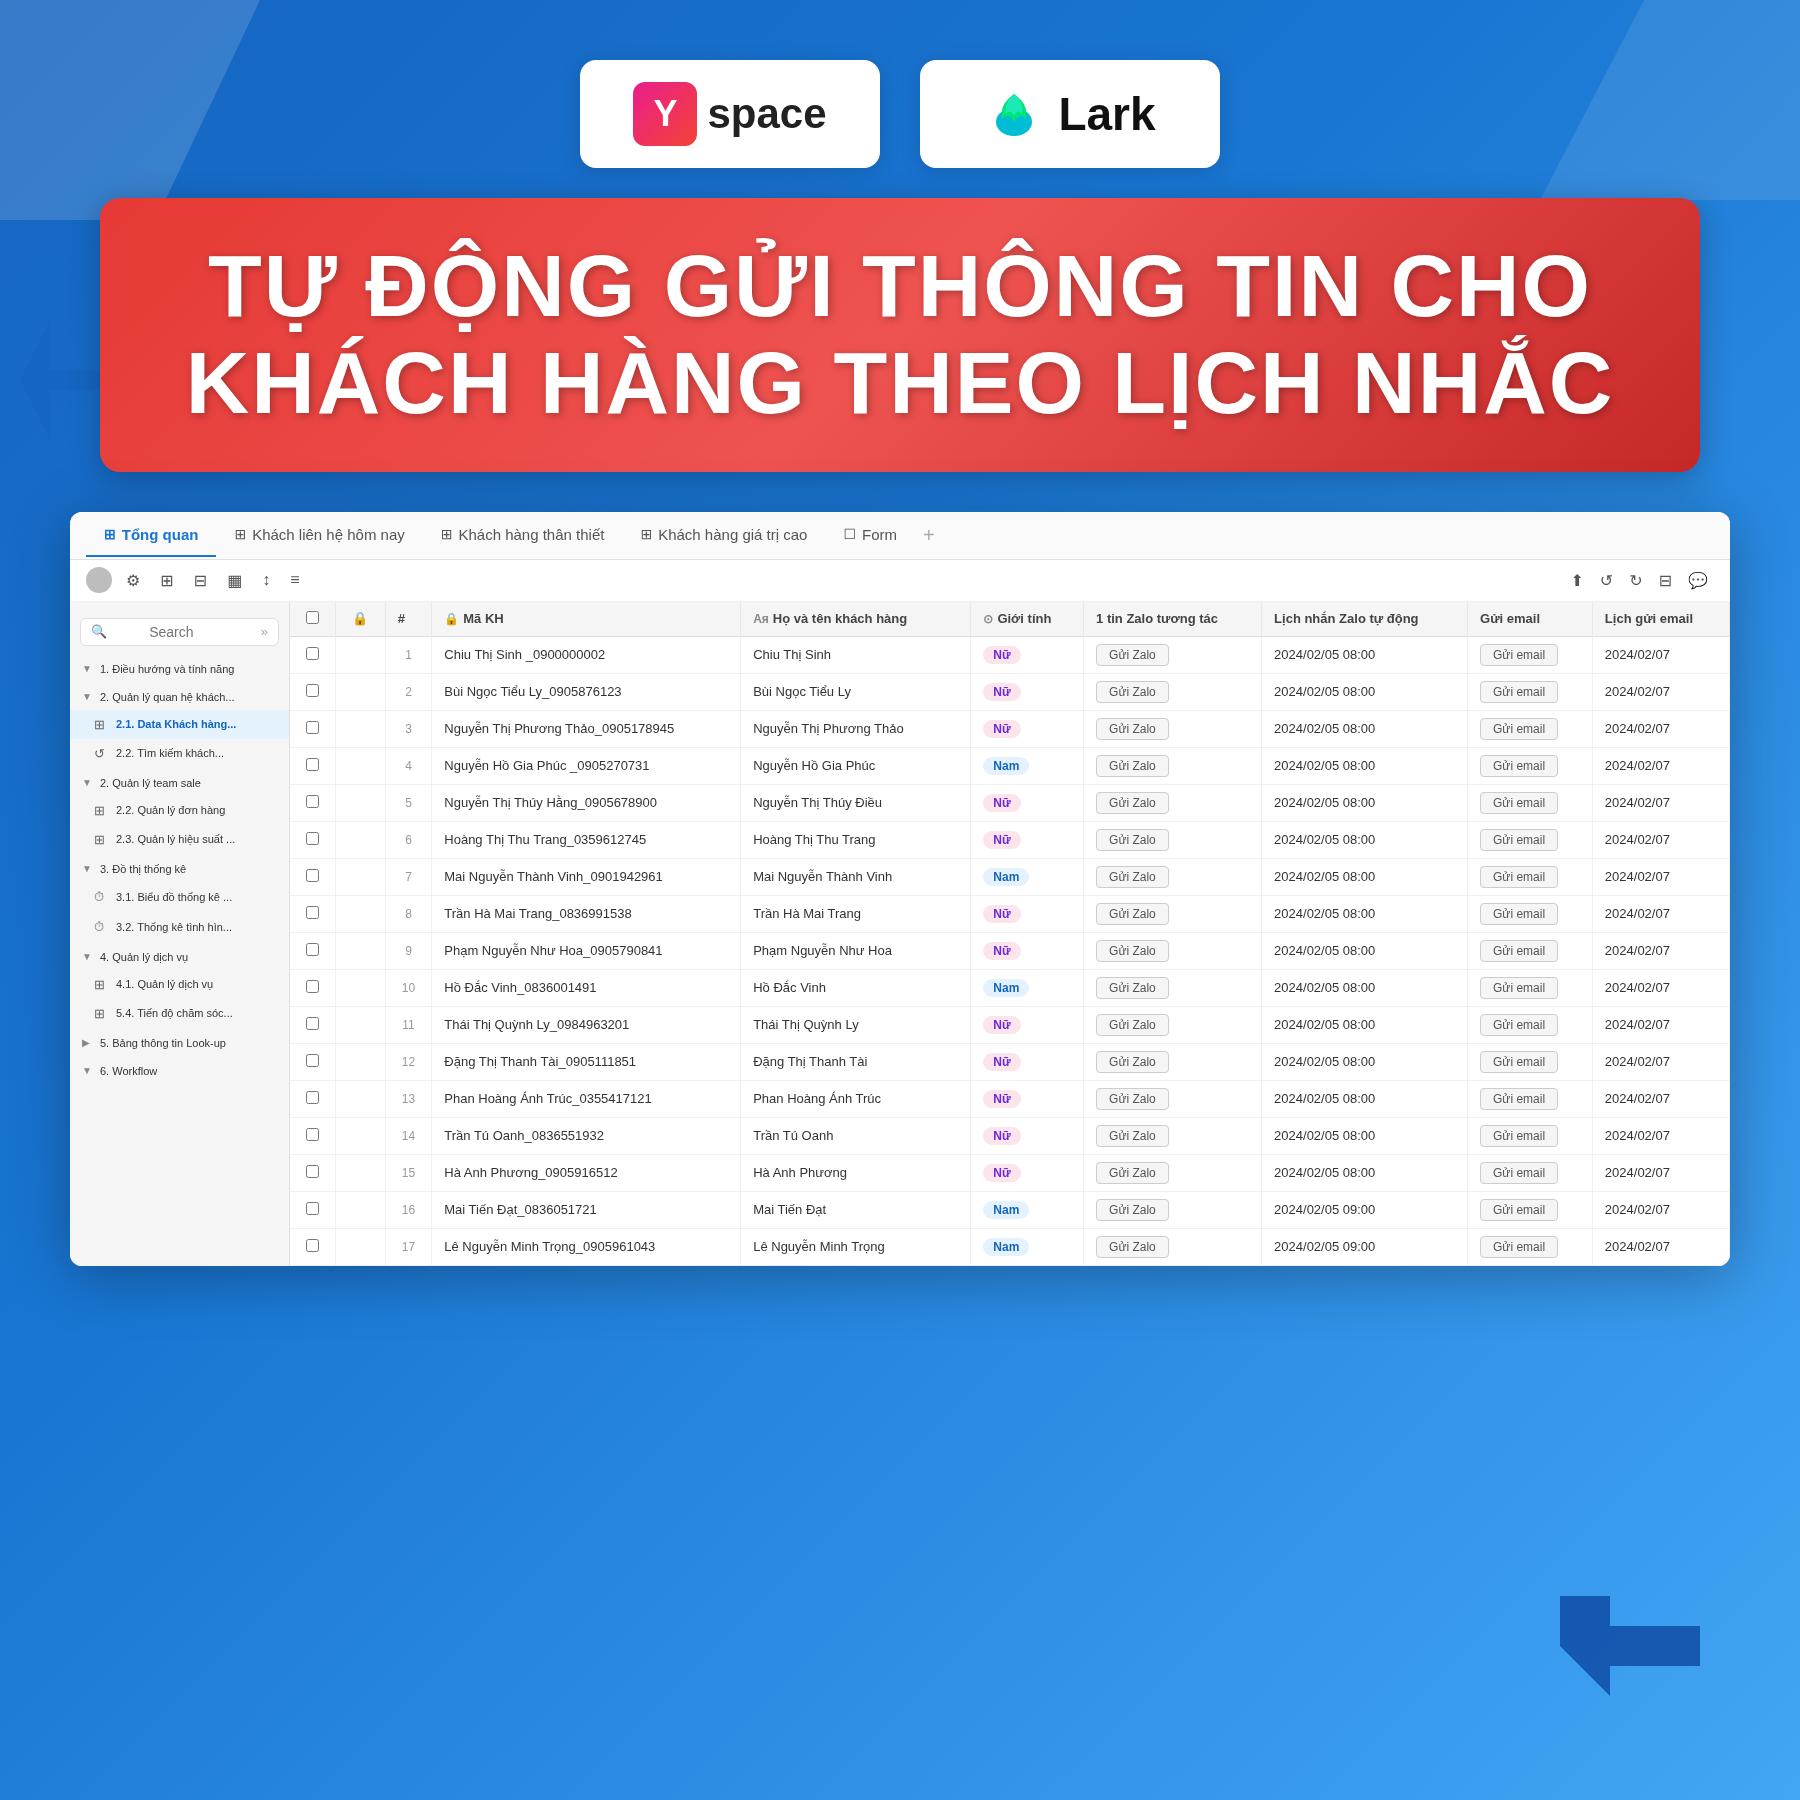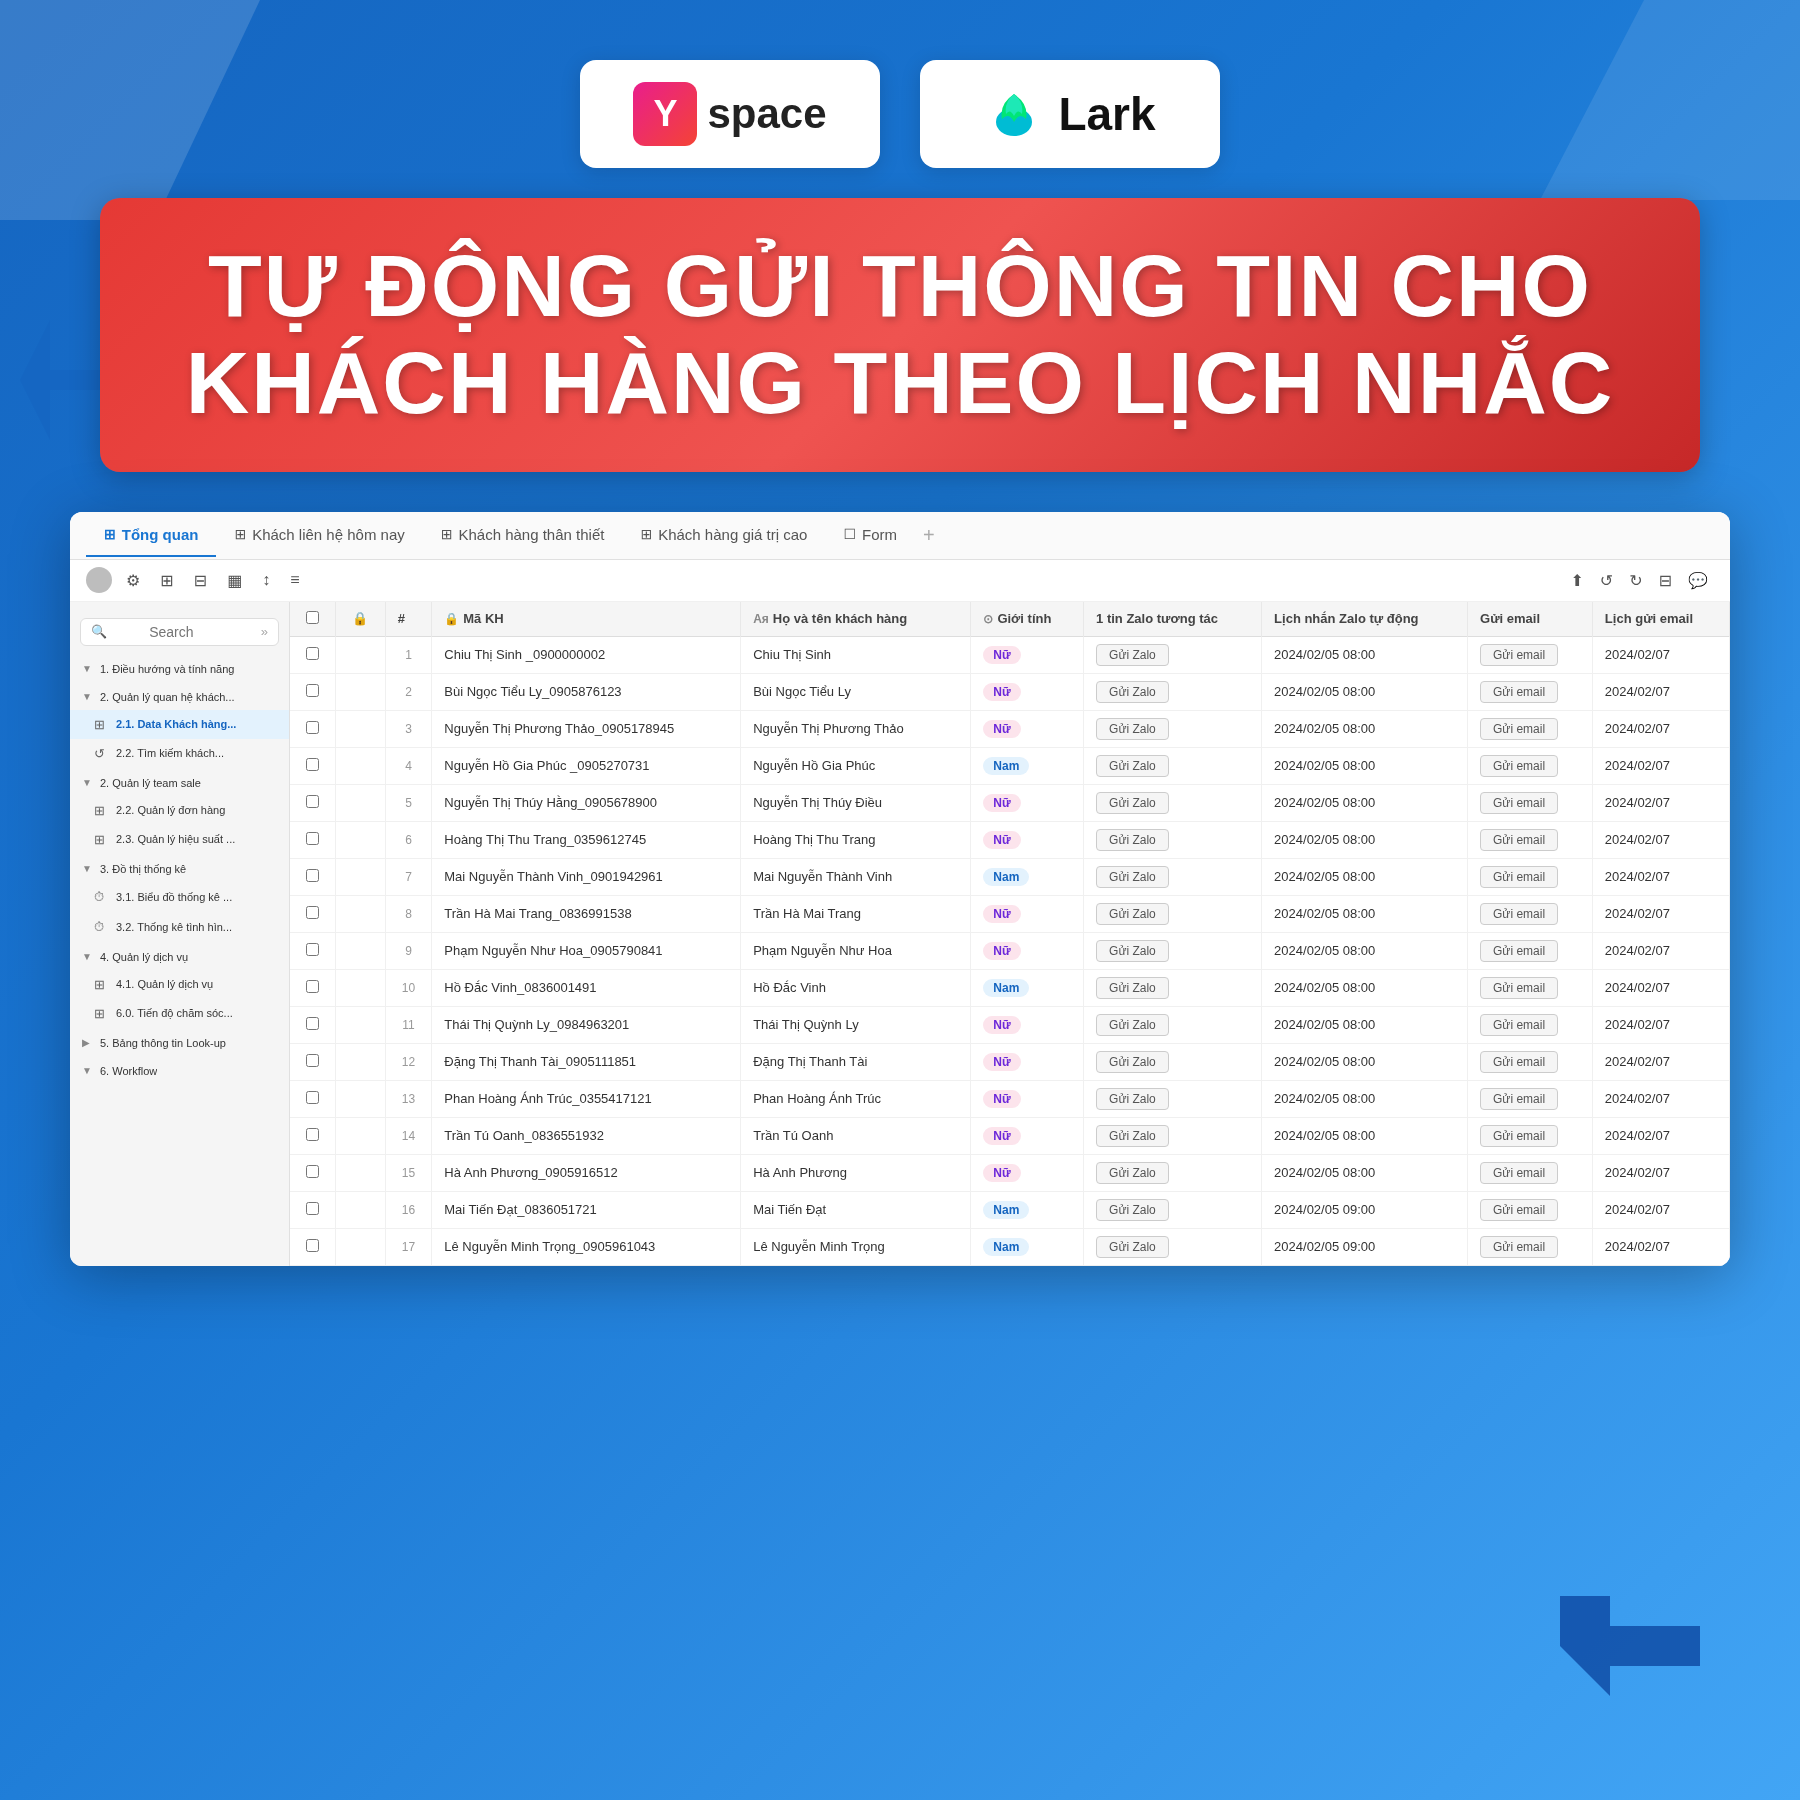--- a/index.html
+++ b/index.html
@@ -462,21 +462,21 @@
           <div class="sidebar-item">
             <span class="sidebar-arrow">▼</span>
             <span class="sidebar-item-label">4. Quản lý dịch vụ</span>
           </div>
           <div class="sidebar-item sidebar-indent">
             <span class="sidebar-item-icon">⊞</span>
             <span class="sidebar-item-label">4.1. Quản lý dịch vụ</span>
           </div>
           <div class="sidebar-item sidebar-indent">
             <span class="sidebar-item-icon">⊞</span>
-            <span class="sidebar-item-label">6.0. Tiến độ chăm sóc...</span>
+            <span class="sidebar-item-label">5.4. Tiến độ chăm sóc...</span>
           </div>
         </div>
 
         <div class="sidebar-section">
           <div class="sidebar-item">
             <span class="sidebar-arrow">▶</span>
             <span class="sidebar-item-label">5. Bảng thông tin Look-up</span>
           </div>
         </div>
 

